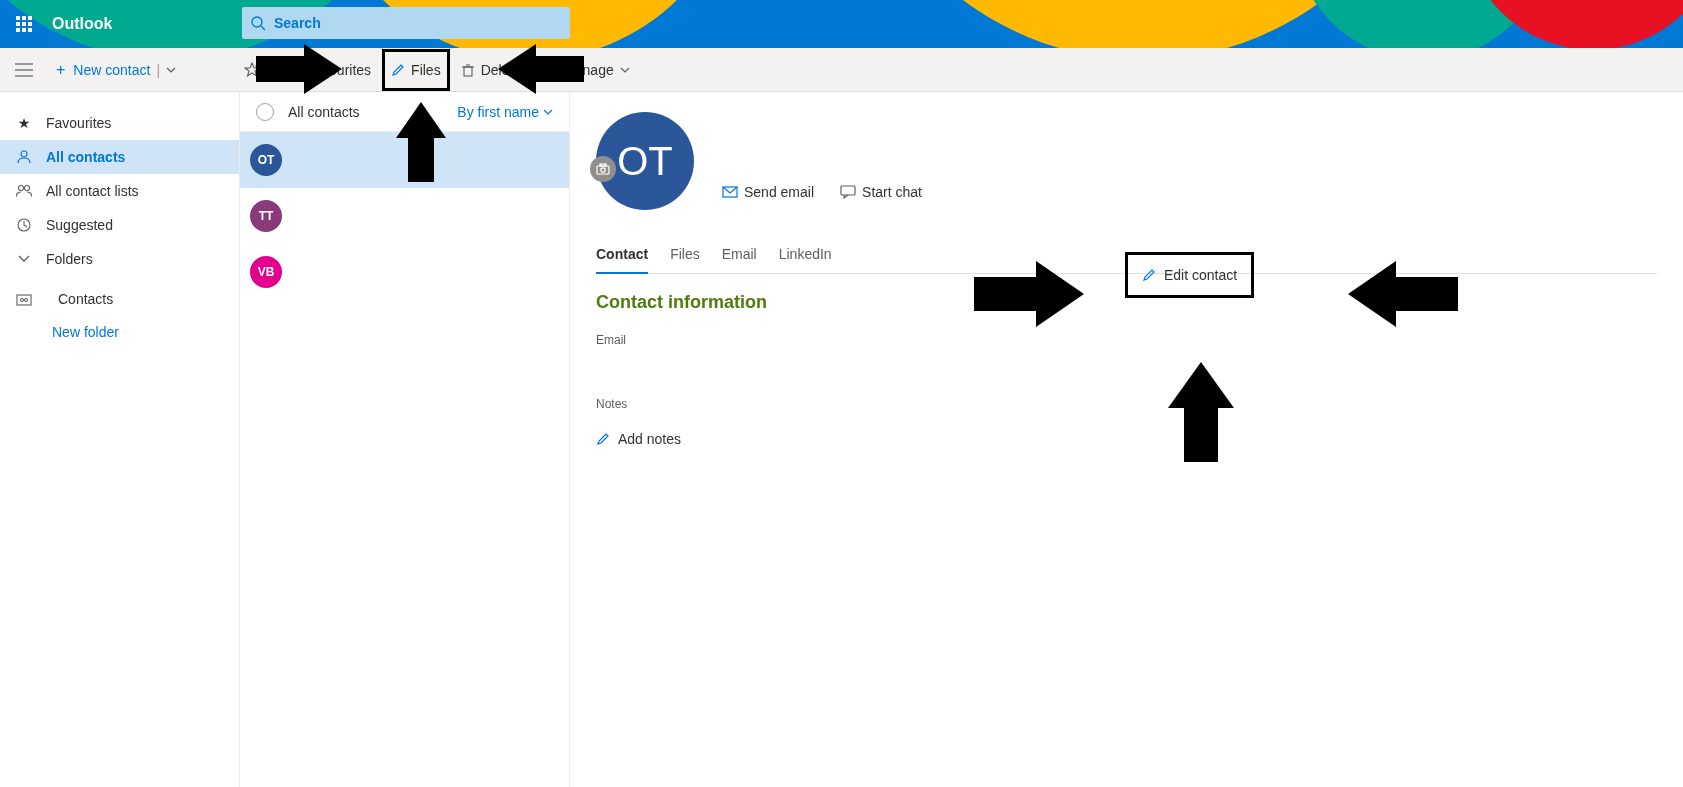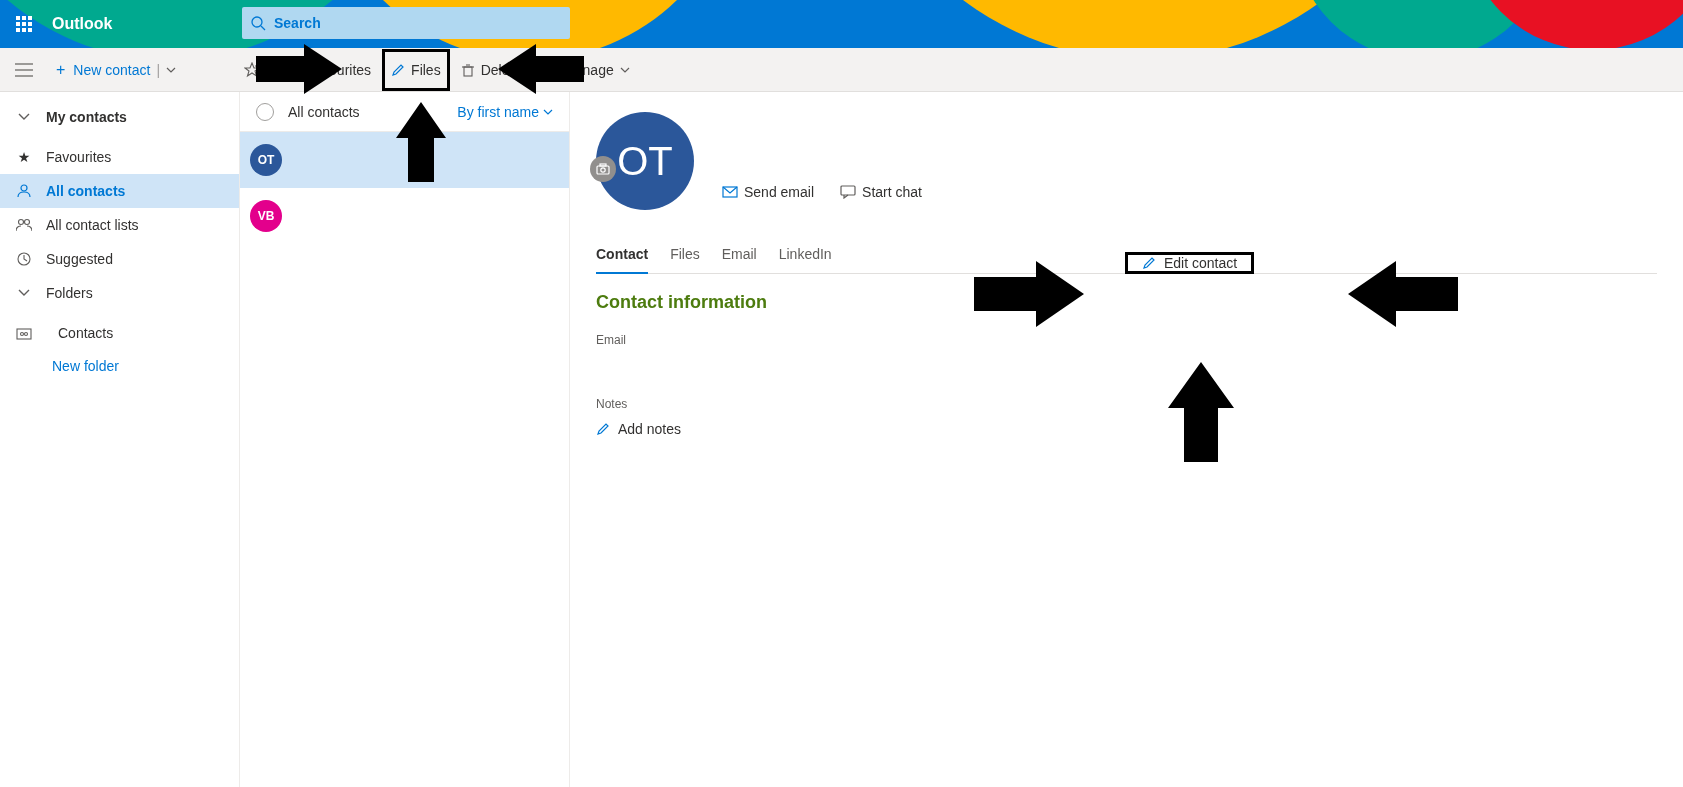--- a/index.html
+++ b/index.html
@@ -47,23 +47,23 @@
   .big-avatar{ width:98px; height:98px; border-radius:50%; background:#2b579a; color:#fff; display:flex; align-items:center; justify-content:center; font-size:40px; font-weight:400; position:relative;}
   .cam-badge{ position:absolute; left:-6px; bottom:28px; width:26px; height:26px; border-radius:50%; background:#918f8d; display:flex; align-items:center; justify-content:center;}
   .profile-actions{ display:flex; gap:18px; align-items:center; padding-bottom:10px;}
   .p-action{ display:flex; align-items:center; gap:6px; font-size:14px; color:#323130; cursor:pointer;padding-left:8px;}
   .p-action .pic{color:#0078d4;}
   .tabs{ display:flex; gap:22px; margin-top:26px; border-bottom:1px solid #e1dfdd;}
   .tab{ font-size:14px; color:#605e5c; padding:10px 0; cursor:pointer;}
   .tab.active{ color:#323130; font-weight:600; border-bottom:2px solid #0078d4; margin-bottom:-1px;}
   .section-title{ font-size:18px; color:#4d7c0f; margin-top:18px;font-weight:bold;}
   .field-label{ font-size:12px; color:#605e5c; margin-top:20px;}
-  .add-notes{ display:flex; align-items:center; gap:8px; color:#323130; font-size:14px; margin-top:10px; cursor:pointer;}
+  .add-notes{ display:flex; align-items:center; gap:8px; color:#323130; font-size:14px; margin-top:20px; cursor:pointer;}
   .add-notes .pen{color:#0078d4;}
-  .edit-contact-btn{ position:absolute; left:555px; top:160px; display:flex; align-items:center; gap:8px; font-size:14px; color:#323130; padding:0 14px; cursor:pointer; border:3px solid #000;}
+  .edit-contact-btn{ position:absolute; left:555px; top:160px; display:flex; align-items:center; gap:8px; font-size:14px; color:#323130; padding:12px 14px; cursor:pointer; border:3px solid #000;}
   .edit-contact-btn .pen{color:#0078d4;}
   
   .arrow{position:absolute; z-index:50; pointer-events:none;}
   svg{display:block;}
 </style>
 </head>
 <body>
 
 <div class="top-header">
   <div class="header-decor">
@@ -155,28 +155,20 @@
       <svg style="margin-left:6px" width="10" height="6" viewBox="0 0 10 6" fill="none" stroke="#605e5c" stroke-width="1.2">
           <polyline points="1,1 5,5 9,1"></polyline>
         </svg>
     </div>
   </div>
 </div>
 
 <div class="main">
 
   <div class="left-nav">
-    <div class="nav-item">
-      <span class="chev">
-          <svg width="12" height="8" viewBox="0 0 12 8" fill="none" stroke="#605e5c" stroke-width="1.4">
-            <polyline points="1,1 6,6 11,1"></polyline>
-          </svg>
-        </span>
-      <span style="font-weight:600">My contacts</span>
-    </div>
     <div style="height:6px"></div>
     <div class="nav-item">
       <span class="chev">★</span>
       <span>Favourites</span>
     </div>
     <div class="nav-item active">
       <span class="chev">
           <svg width="14" height="14" viewBox="0 0 14 14" fill="none" stroke="currentColor" stroke-width="1.2">
             <circle cx="7" cy="4" r="3"></circle>
             <path d="M1 13 C1 9 4 8 7 8 C10 8 13 9 13 13"></path>
@@ -232,20 +224,23 @@
       <div class="title">All contacts</div>
       <div class="sort">
         <span>By first name</span>
         <svg width="10" height="6" viewBox="0 0 10 6" fill="none" stroke="#0078d4" stroke-width="1.2">
             <polyline points="1,1 5,5 9,1"></polyline>
           </svg>
       </div>
     </div>
     <div class="contact-row selected">
       <div class="avatar" style="background:#2b579a">OT</div>
+    </div>
+    <div class="contact-row">
+      <div class="avatar" style="background:#8a3a7a">TT</div>
     </div>
     <div class="contact-row">
       <div class="avatar" style="background:#e3008c">VB</div>
     </div>
   </div>
 
   <div class="detail">
     <div class="profile">
       <div class="big-avatar">
         <div class="cam-badge">

